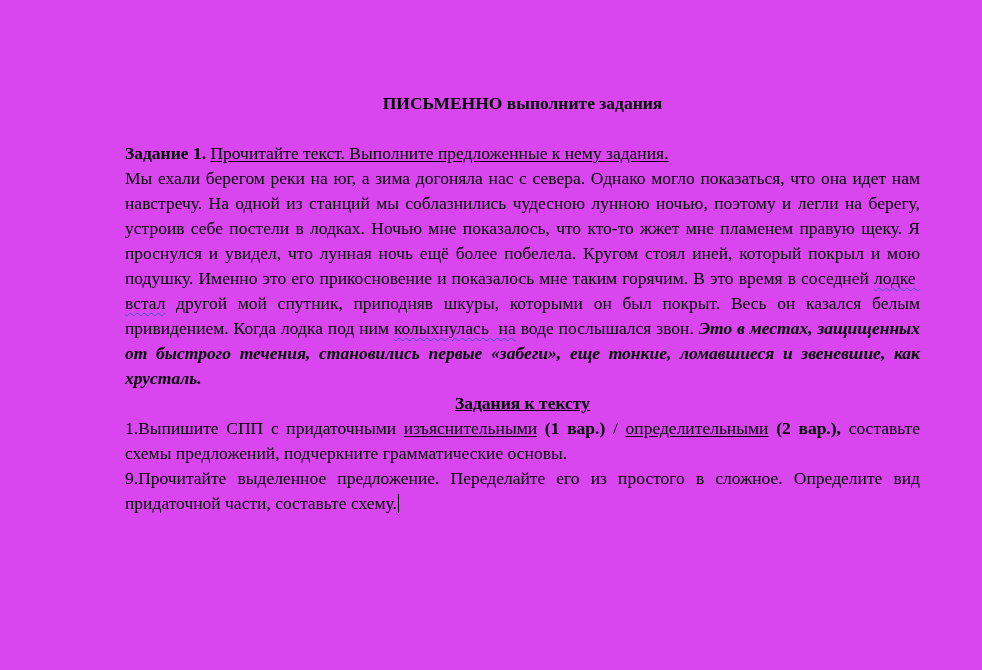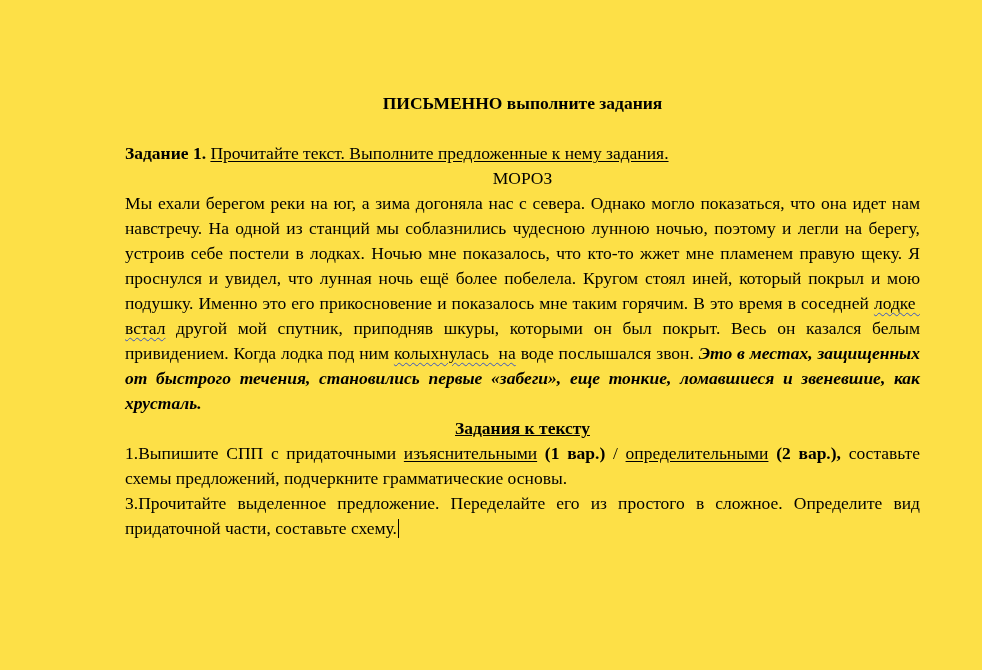--- a/index.html
+++ b/index.html
@@ -9,21 +9,21 @@
     background: #ffffff;
     font-family: "Liberation Serif", "DejaVu Serif", serif;
     color: #000000;
     overflow: hidden;
   }
   .page {
     position: absolute;
     top: 0; left: 0;
     width: 982px;
     height: 670px;
-    background: #fde047;
+    background: #d946ef;
     padding: 91px 62px 0 125px;
   }
   .doc {
     width: 795px;
     font-size: 17.5px;
     line-height: 25px;
   }
   .main-title {
     text-align: center;
     font-weight: bold;
@@ -56,25 +56,24 @@
 </head>
 <body>
 
 <div class="page">
   <div class="doc">
 
     <p class="main-title">ПИСЬМЕННО выполните задания</p>
 
     <p class="justified"><span class="seg-bold">Задание 1. </span><span class="seg-underline">Прочитайте текст. Выполните предложенные к нему задания.</span></p>
 
-    <p class="centered">МОРОЗ</p>
 
     <p class="justified"><span class="seg-normal">Мы ехали берегом реки на юг, а зима догоняла нас с севера. Однако могло показаться, что она идет нам навстречу. На одной из станций мы соблазнились чудесною лунною ночью, поэтому и легли на берегу, устроив себе постели в лодках. Ночью мне показалось, что кто-то жжет мне пламенем правую щеку. Я проснулся и увидел, что лунная ночь ещё более побелела. Кругом стоял иней, который покрыл и мою подушку. Именно это его прикосновение и показалось мне таким горячим. В это время в соседней </span><span class="seg-wavy">лодке&nbsp; встал</span><span class="seg-normal"> другой мой спутник, приподняв шкуры, которыми он был покрыт. Весь он казался белым привидением. Когда лодка под ним </span><span class="seg-wavy">колыхнулась&nbsp; на</span><span class="seg-normal"> воде послышался звон. </span><span class="seg-bold-italic">Это в местах, защищенных от быстрого течения, становились первые «забеги», еще тонкие, ломавшиеся и звеневшие, как хрусталь.</span></p>
 
     <p class="centered bold">Задания к тексту</p>
 
     <p class="justified"><span class="seg-normal">1.Выпишите СПП с придаточными </span><span class="seg-underline">изъяснительными</span><span class="seg-normal"> </span><span class="seg-bold">(1 вар.)</span><span class="seg-normal"> / </span><span class="seg-underline">определительными</span><span class="seg-normal"> </span><span class="seg-bold">(2 вар.),</span><span class="seg-normal"> составьте схемы предложений, подчеркните грамматические основы.</span></p>
 
 
-    <p class="justified"><span><span class="seg-normal">3.Прочитайте выделенное предложение. Переделайте его из простого в сложное. Определите вид придаточной части, составьте схему.</span></span><span class="caret"></span></p>
+    <p class="justified"><span><span class="seg-normal">9.Прочитайте выделенное предложение. Переделайте его из простого в сложное. Определите вид придаточной части, составьте схему.</span></span><span class="caret"></span></p>
 
   </div>
 </div>
 
 </body></html>

